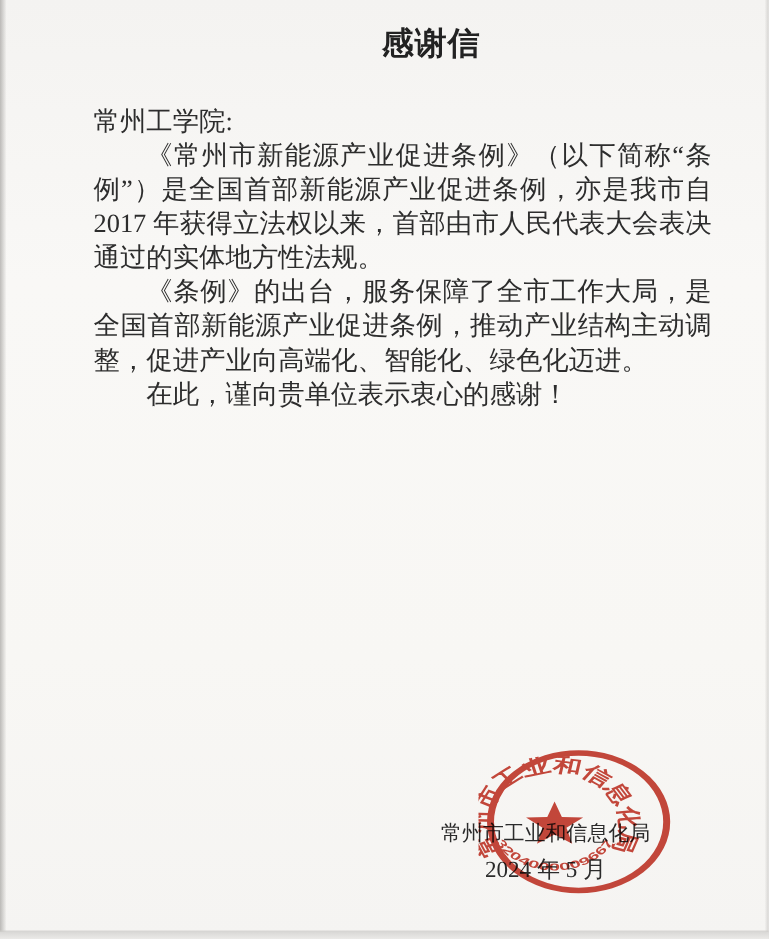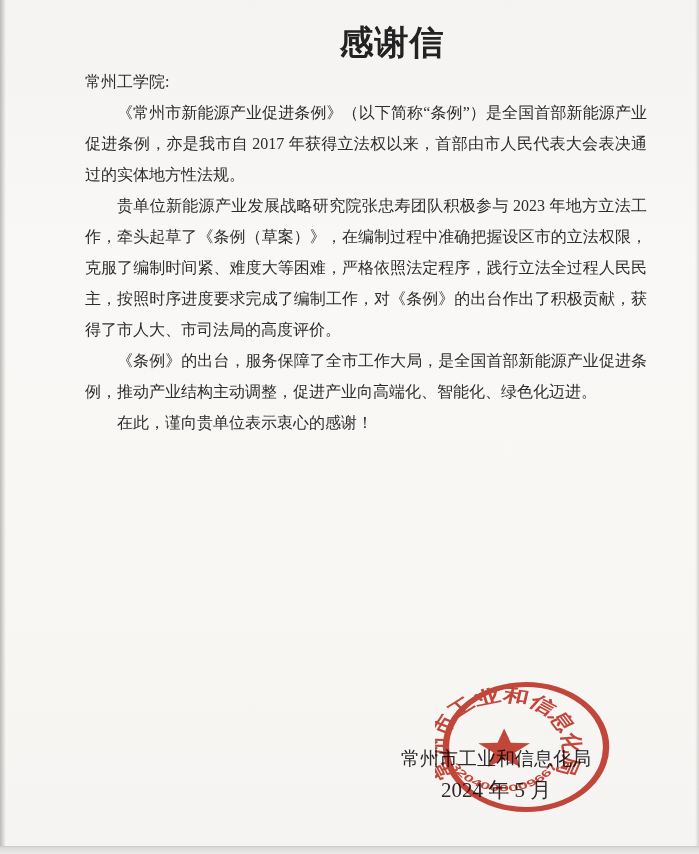--- a/index.html
+++ b/index.html
@@ -25,31 +25,32 @@
     background: linear-gradient(270deg, rgba(150,148,145,.35), rgba(150,148,145,0));
   }
   .edge-bottom {
     position: absolute; left: 0; right: 0; bottom: 0; height: 8px;
     background: linear-gradient(180deg, #d8d7d5, #ecebe9);
     border-top: 1px solid #cfcecb;
   }
   .title {
     margin-top: 20px;
     text-align: center;
-    font-size: 34px;
+    font-size: 29px;
     font-weight: bold;
     letter-spacing: 1px;
     
     padding-left: 85px;
     color: #222;
   }
   .content {
     margin-left: 85px;
     width: 562px;
-    font-size: 16px;
+    margin-top: 36px;
+    font-size: 24px;
     line-height: 31px;
     text-align: justify;
     color: #2d2d2d;
   }
   .salutation { text-indent: 0; }
   .para { text-indent: 2em; }
   .signature {
     position: absolute;
     top: 747px;
     right: 108px;
@@ -75,21 +76,20 @@
 </head>
 <body>
 
 <div class="page">
 
   <h1 class="title">感谢信</h1>
 
   <div class="content">
     <div class="salutation">常州工学院:</div>
     <p class="para">《常州市新能源产业促进条例》（以下简称“条例”）是全国首部新能源产业促进条例，亦是我市自 2017 年获得立法权以来，首部由市人民代表大会表决通过的实体地方性法规。</p>
-    <p class="para">贵单位新能源产业发展战略研究院张忠寿团队积极参与 2023 年地方立法工作，牵头起草了《条例（草案）》，在编制过程中准确把握设区市的立法权限，克服了编制时间紧、难度大等困难，严格依照法定程序，践行立法全过程人民民主，按照时序进度要求完成了编制工作，对《条例》的出台作出了积极贡献，获得了市人大、市司法局的高度评价。</p>
     <p class="para">《条例》的出台，服务保障了全市工作大局，是全国首部新能源产业促进条例，推动产业结构主动调整，促进产业向高端化、智能化、绿色化迈进。</p>
     <p class="para">在此，谨向贵单位表示衷心的感谢！</p>
   </div>
 
   <div class="signature">
     <div class="sig-org">常州市工业和信息化局</div>
     <div class="sig-date">2024 年 5 月</div>
   </div>
 
   <div class="seal">

